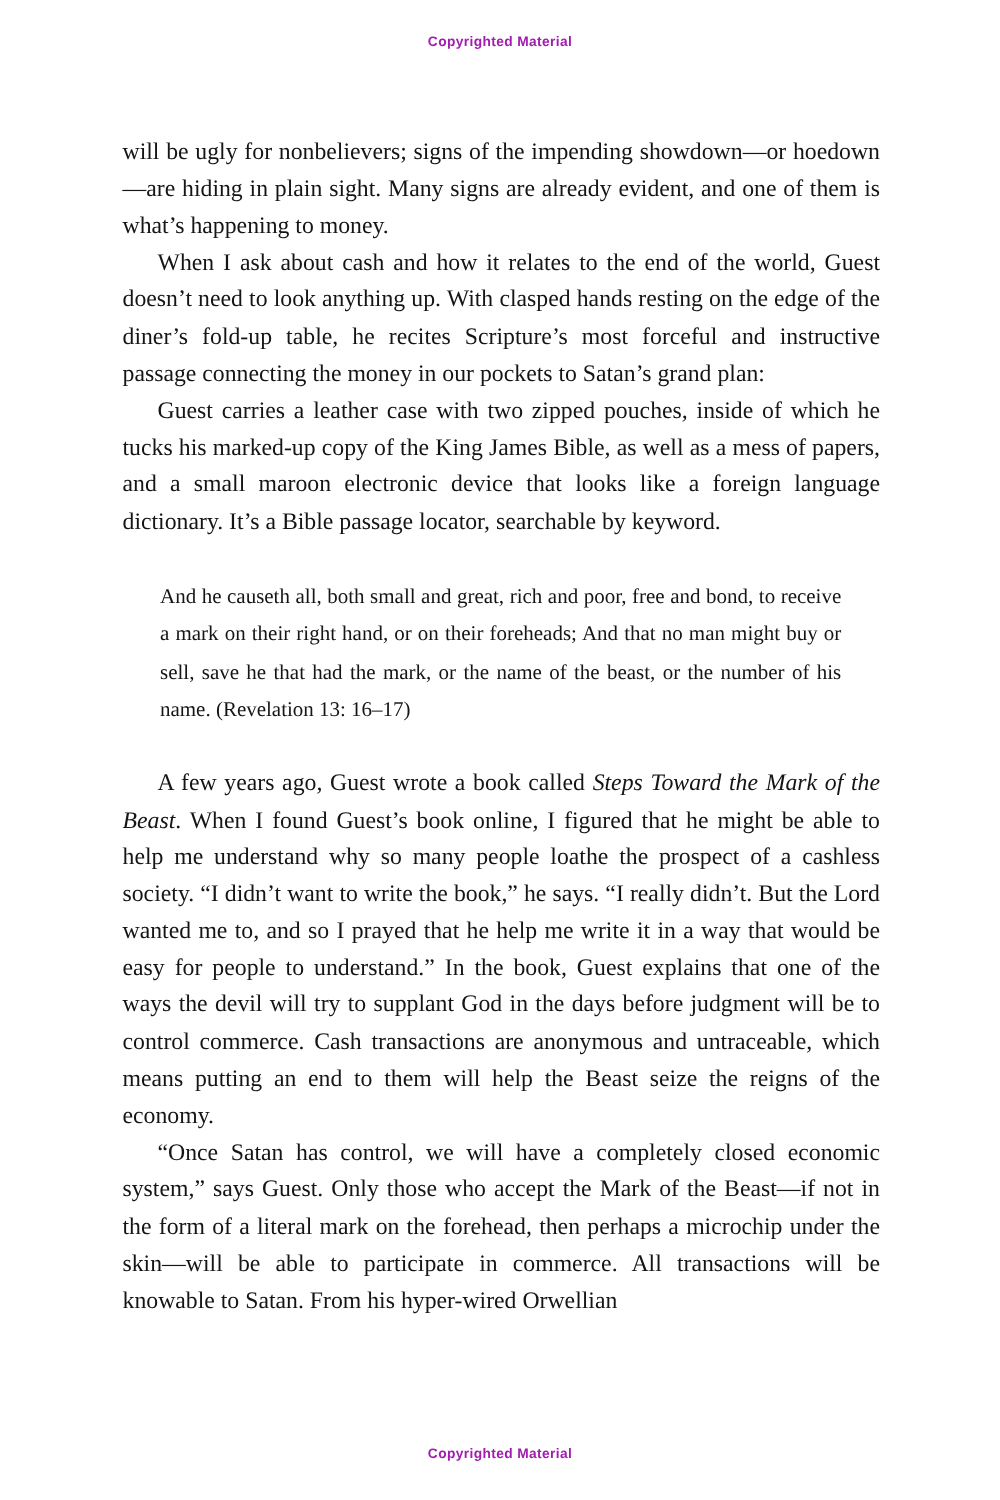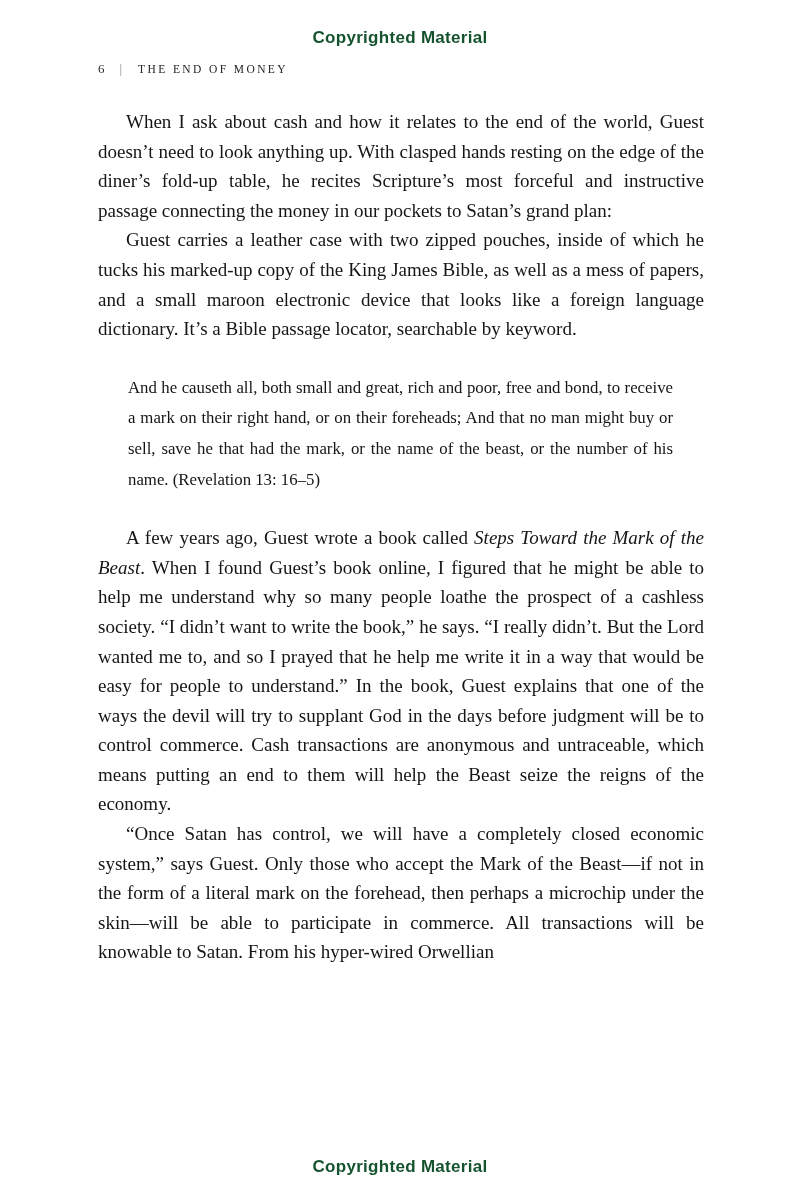--- a/index.html
+++ b/index.html
@@ -14,23 +14,23 @@
     overflow: hidden;
   }
 
   .copyright {
     position: absolute;
     left: 0;
     width: 100%;
     text-align: center;
     font-family: "Liberation Sans", "DejaVu Sans", sans-serif;
     font-weight: bold;
-    font-size: 17px;
+    font-size: 11px;
     letter-spacing: 0.3px;
-    color: #14532d;
+    color: #a21caf;
   }
   .copyright.top { top: 28px; }
   .copyright.bottom { top: 1157px; }
 
   .running-header {
     position: absolute;
     top: 61px;
     left: 98px;
     width: 606px;
     font-size: 13px;
@@ -82,32 +82,30 @@
 
   em { font-style: italic; }
 </style>
 </head>
 <body>
 
 <div class="page">
 
   <div class="copyright top">Copyrighted Material</div>
 
-  <div class="running-header">
-    <span class="page-num">6</span><span class="sep">|</span><span class="head-title">THE END OF MONEY</span>
-  </div>
 
   <div class="body-text">
 
+    <p class="no-indent">will be ugly for nonbelievers; signs of the impending showdown—or hoedown—are hiding in plain sight. Many signs are already evident, and one of them is what’s happening to money.</p>
 
     <p>When I ask about cash and how it relates to the end of the world, Guest doesn’t need to look anything up. With clasped hands resting on the edge of the diner’s fold-up table, he recites Scripture’s most forceful and instructive passage connecting the money in our pockets to Satan’s grand plan:</p>
 
     <p>Guest carries a leather case with two zipped pouches, inside of which he tucks his marked-up copy of the King James Bible, as well as a mess of papers, and a small maroon electronic device that looks like a foreign language dictionary. It’s a Bible passage locator, searchable by keyword.</p>
 
-    <blockquote>And he causeth all, both small and great, rich and poor, free and bond, to receive a mark on their right hand, or on their foreheads; And that no man might buy or sell, save he that had the mark, or the name of the beast, or the number of his name. (Revelation 13: 16–5)</blockquote>
+    <blockquote>And he causeth all, both small and great, rich and poor, free and bond, to receive a mark on their right hand, or on their foreheads; And that no man might buy or sell, save he that had the mark, or the name of the beast, or the number of his name. (Revelation 13: 16–17)</blockquote>
 
     <p><span>A few years ago, Guest wrote a book called </span><em>Steps Toward the Mark of the Beast</em><span>. When I found Guest’s book online, I figured that he might be able to help me understand why so many people loathe the prospect of a cashless society. “I didn’t want to write the book,” he says. “I really didn’t. But the Lord wanted me to, and so I prayed that he help me write it in a way that would be easy for people to understand.” In the book, Guest explains that one of the ways the devil will try to supplant God in the days before judgment will be to control commerce. Cash transactions are anonymous and untraceable, which means putting an end to them will help the Beast seize the reigns of the economy.</span></p>
 
     <p>“Once Satan has control, we will have a completely closed economic system,” says Guest. Only those who accept the Mark of the Beast—if not in the form of a literal mark on the forehead, then perhaps a microchip under the skin—will be able to participate in commerce. All transactions will be knowable to Satan. From his hyper-wired Orwellian</p>
 
   </div>
 
   <div class="copyright bottom">Copyrighted Material</div>
 
 </div>

